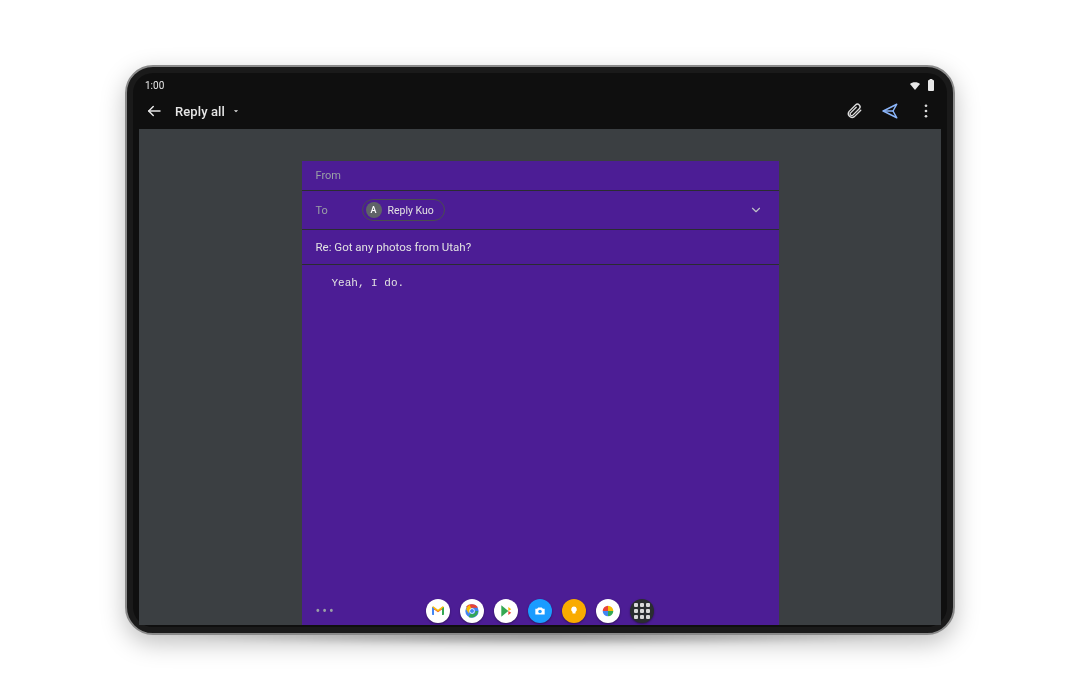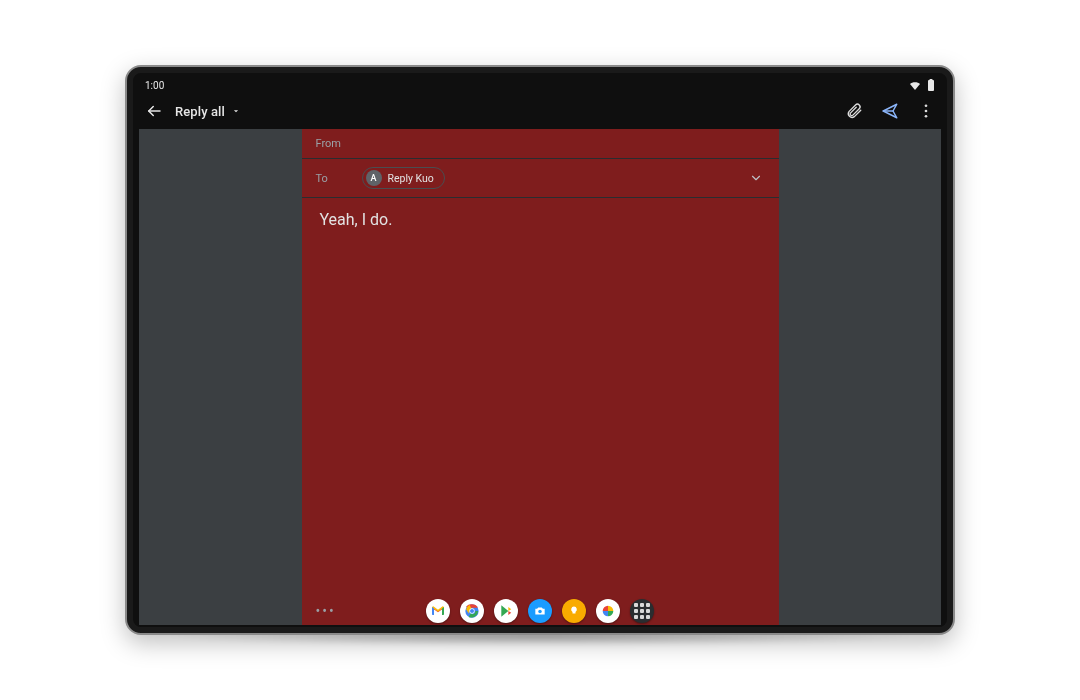--- a/index.html
+++ b/index.html
@@ -2,21 +2,21 @@
 <html><head>
 <meta charset="utf-8">
 <style>
   * { box-sizing: border-box; margin: 0; padding: 0; }
   html, body { width: 1080px; height: 700px; background: #ffffff; font-family: "Roboto", "Helvetica Neue", Arial, sans-serif; }
   .stage { width: 1080px; height: 700px; position: relative; display: flex; align-items: center; justify-content: center; }
 
   .tablet-frame {
     width: 830px; height: 570px;
     background: #0f0f0f;
-    border-radius: 16px;
+    border-radius: 28px;
     border: 2px solid #8a8a8a;
     box-shadow: 0 8px 24px rgba(0,0,0,0.25), inset 0 0 0 6px #1a1a1a;
     position: relative;
     overflow: hidden;
     display: flex; flex-direction: column;
     padding: 10px 12px 8px 12px;
   }
 
   
   .status-bar {
@@ -39,41 +39,41 @@
   .icon-btn { width: 22px; height: 22px; display: flex; align-items: center; justify-content: center; color: #dcdcdc; cursor: pointer; }
   .icon-btn svg { display: block; }
   .app-title { font-size: 13px; font-weight: 500; letter-spacing: .1px; }
   .title-dropdown { display: flex; align-items: center; gap: 6px; cursor: pointer; }
   .send-icon { color: #8ab4f8; }
 
   
   .workspace { flex: 1; display: flex; background: #3b3f42; overflow: hidden; }
   .gutter { flex: 1; }
   .compose {
-    width: 477px; background: #7f1d1d; color: #d9d9d9;
-    display: flex; flex-direction: column; font-size: 11px;
+    width: 477px; background: #4c1d95; color: #d9d9d9;
+    display: flex; flex-direction: column; font-size: 11px; margin-top: 32px;
   }
   .row { display: flex; align-items: center; padding: 8px 14px; border-bottom: 1px solid #2a2d30; gap: 12px; min-height: 30px; }
   .label { color: #9aa0a6; font-size: 11px; width: 34px; }
   .value { color: #d0d0d0; font-size: 11px; flex: 1; }
 
   .chip {
     display: inline-flex; align-items: center; gap: 6px;
     border: 1px solid #4a4d50; border-radius: 12px;
     padding: 2px 10px 2px 3px; font-size: 10.5px; color: #e2e2e2;
   }
   .chip .avatar {
     width: 16px; height: 16px; border-radius: 50%;
     background: #5f6368; color: #fff; font-size: 9px; font-weight: 500;
     display: flex; align-items: center; justify-content: center;
   }
   .expand-recipients { margin-left: auto; color: #bdc1c6; cursor: pointer; width: 18px; display:flex; align-items:center; justify-content:center;}
 
   .subject { padding: 10px 14px; border-bottom: 1px solid #2a2d30; color: #e2e2e2; font-size: 11.5px; }
-  .body { padding: 12px 18px; color: #e2e2e2; font-size: 16px; flex: 1; }
+  .body { padding: 12px 30px; color: #e2e2e2; font-size: 11px; flex: 1; font-family: Liberation Mono, monospace; }
   .quoted { color: #9aa0a6; padding: 6px 14px; font-size: 14px; letter-spacing: 2px; user-select:none; cursor:pointer;}
 
   
   .dock-wrap { position: absolute; left: 0; right: 0; bottom: 10px; display: flex; justify-content: center; }
   .dock { display: flex; gap: 10px; align-items: center; }
   .dock-icon {
     width: 24px; height: 24px; border-radius: 50%;
     display: flex; align-items: center; justify-content: center;
     font-size: 12px; font-weight: 700; cursor: pointer;
     box-shadow: 0 1px 2px rgba(0,0,0,.4);
@@ -166,20 +166,23 @@
           <span class="chip">
             <span class="avatar">A</span>
             <span>Reply Kuo</span>
           </span>
           <span class="expand-recipients">
             <svg width="14" height="14" viewBox="0 0 24 24" fill="none" stroke="#bdc1c6" stroke-width="2" stroke-linecap="round" stroke-linejoin="round">
                 <polyline points="6 9 12 15 18 9"></polyline>
               </svg>
           </span>
         </div>
+        <div class="subject">
+          <span>Re: Got any photos from Utah?</span>
+        </div>
         <div class="body">
           <span>Yeah, I do.</span>
         </div>
         <div class="quoted">•••</div>
       </div>
 
       <div class="gutter"></div>
     </div>
 
     <div class="dock-wrap">

